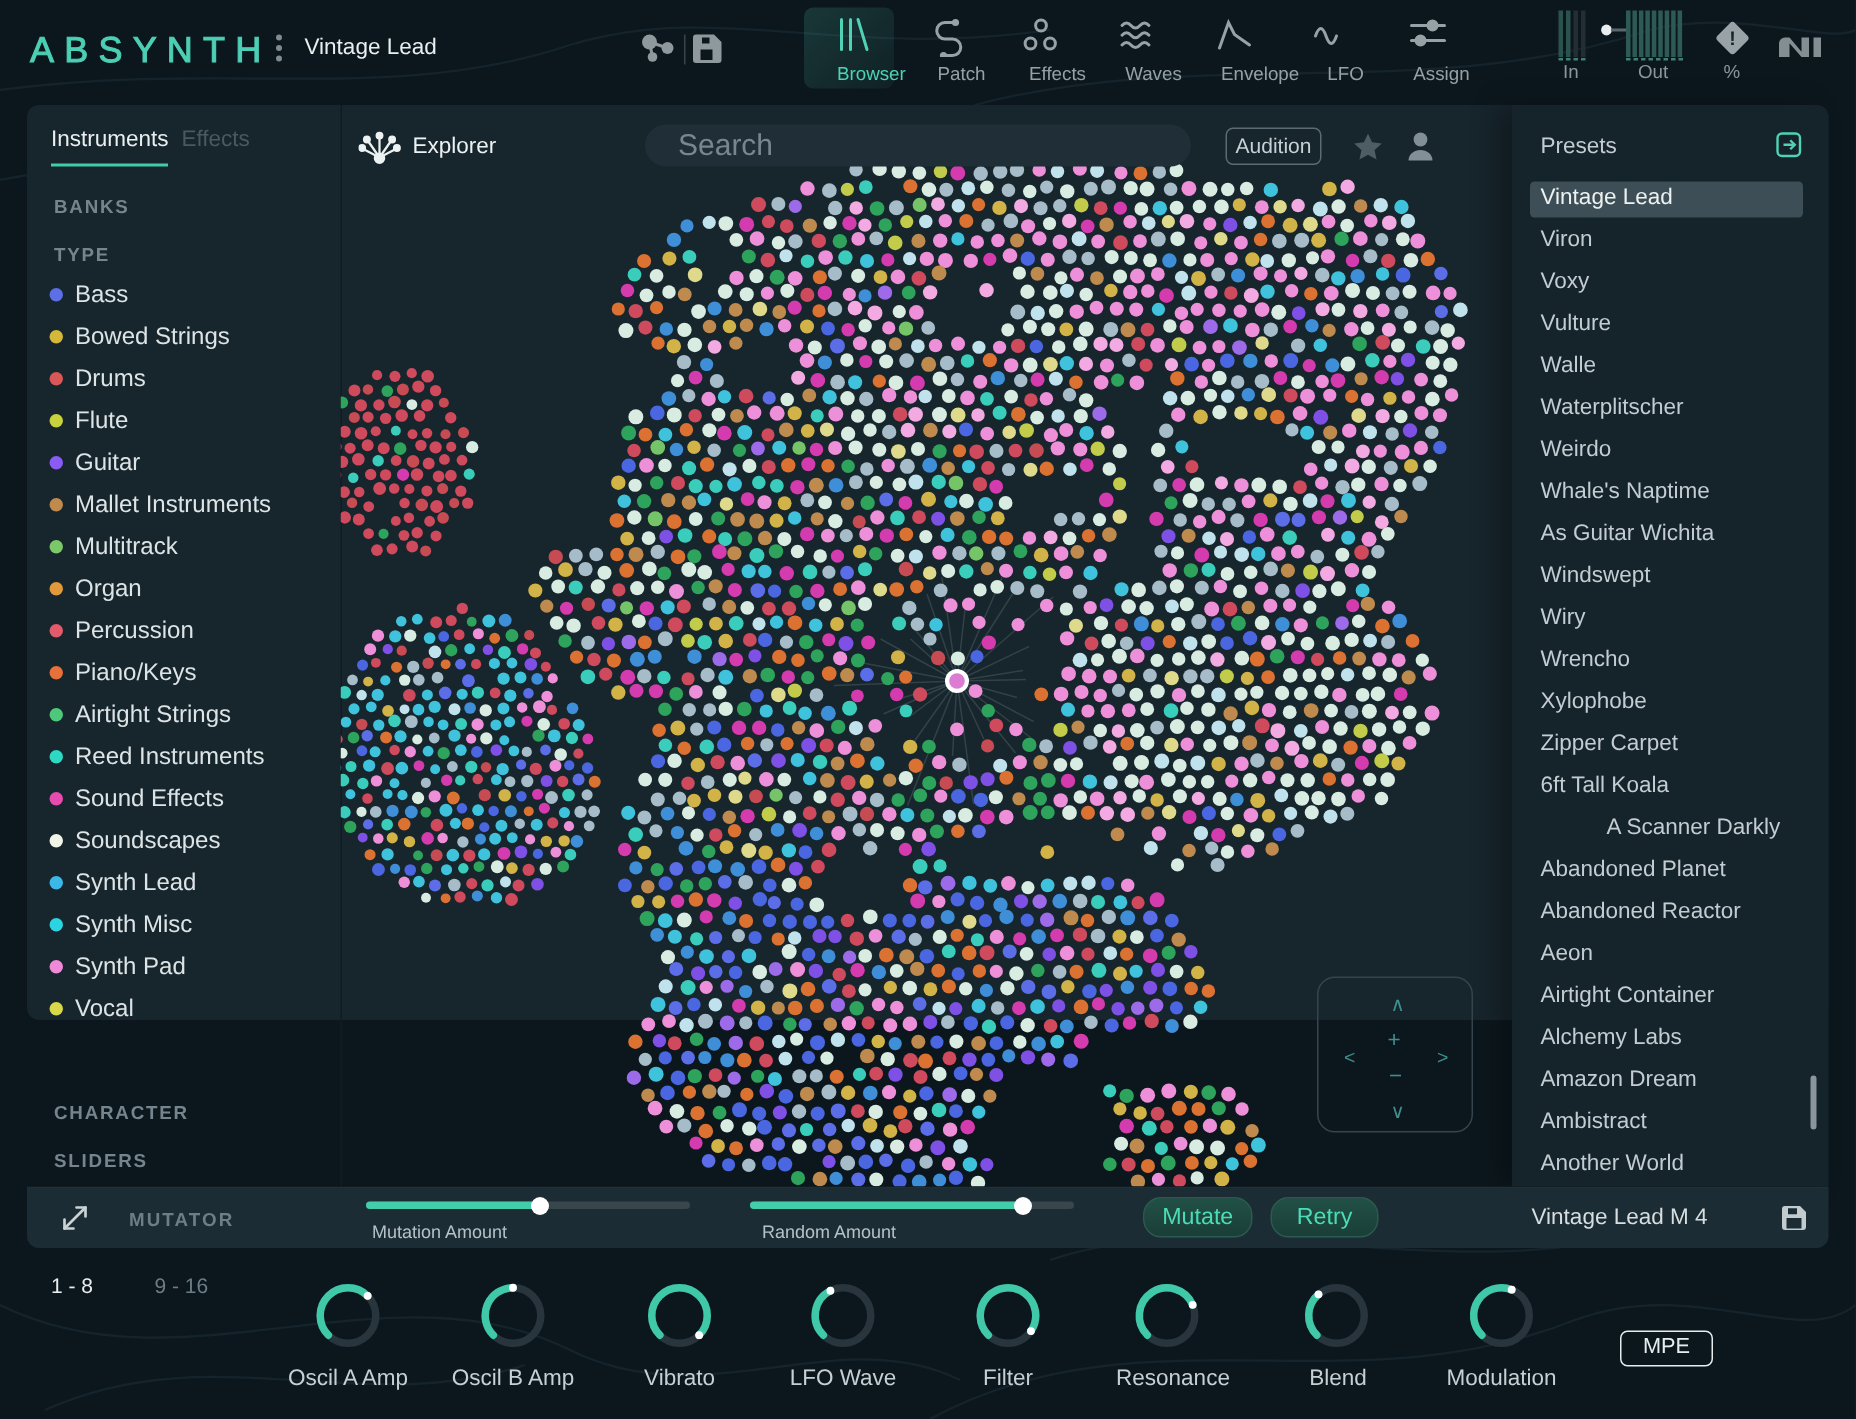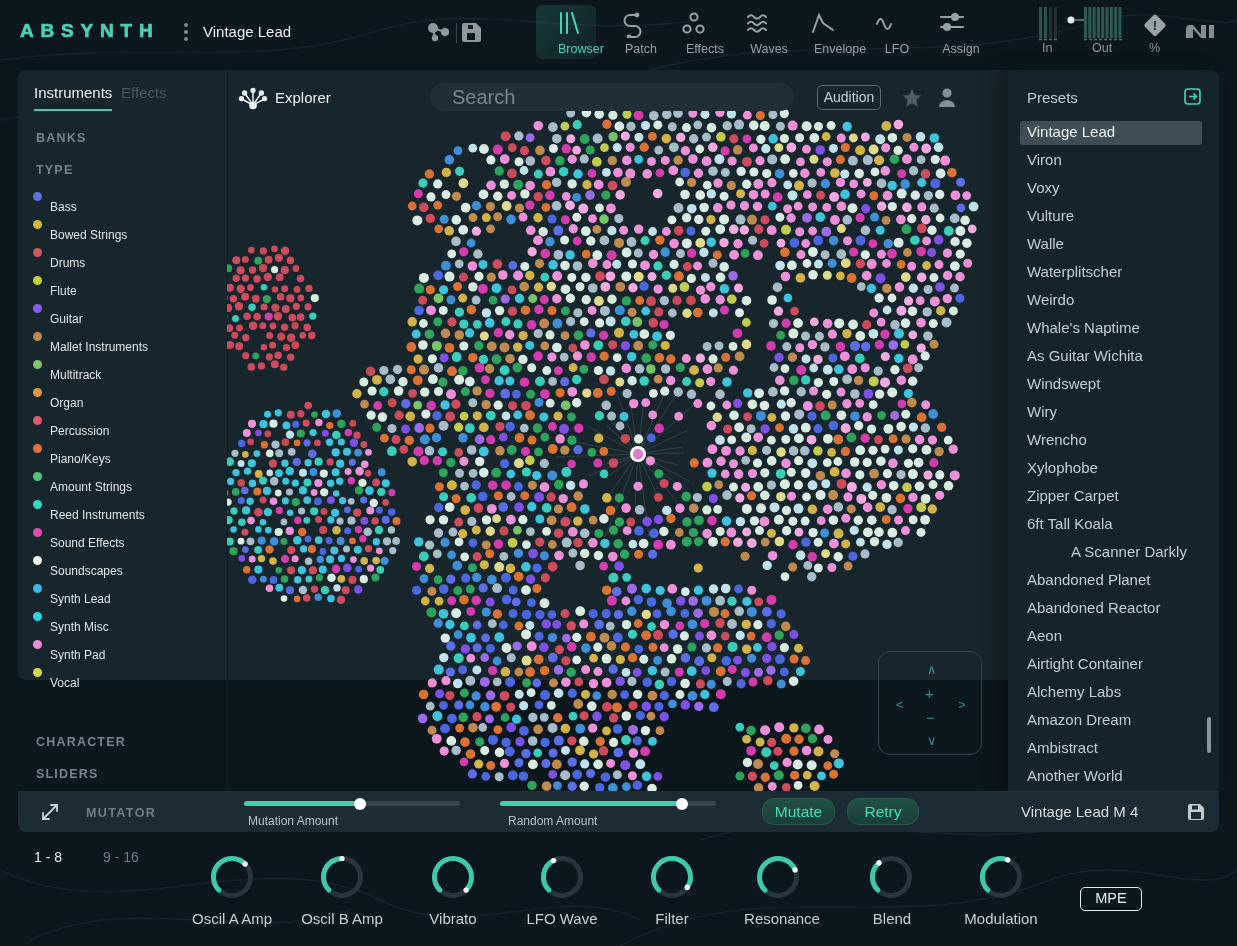--- a/index.html
+++ b/index.html
@@ -1,39 +1,39 @@
 <!DOCTYPE html>
 <html><head>
 <meta charset="utf-8">
 <style>
 * { margin:0; padding:0; box-sizing:border-box; }
 html,body { width:1237px; height:946px; overflow:hidden; }
 body { background:#0C171D; font-family:"Liberation Sans", sans-serif; position:relative; }
 .abs { position:absolute; }
 
 #topbar { left:0; top:0; width:1237px; height:70px; }
-#logo { left:20px; top:20px; font-size:19px; font-weight:bold; letter-spacing:6.8px; color:#4CCFB4; -webkit-text-stroke:0.7px #4CCFB4; }
+#logo { left:20px; top:20px; font-size:24px; font-weight:normal; letter-spacing:6.8px; color:#4CCFB4; -webkit-text-stroke:0.7px #4CCFB4; }
 #vdots { left:184px; top:23px; width:5px; }
 #vdots i { display:block; width:4.2px; height:4.2px; border-radius:50%; background:#7E8B91; margin-bottom:2.8px; }
 #presetname { left:203px; top:23px; font-size:15px; color:#E9EFF1; }
 .tab { top:5px; width:60px; height:54px; text-align:center;padding-left:22px; }
 .tab .lbl { font-size:12.5px; color:#95A1A7; margin-top:37px; }
 .tab.on { background:linear-gradient(135deg, rgba(94,224,196,0.16), rgba(94,224,196,0.05)); border-radius:6px; }
 .tab.on .lbl { color:#4FD2B6; }
 .meterlbl { top:41px; font-size:12.5px; color:#8A969C; }
 
 #panel { left:18px; top:70px; width:1201px; height:610px; background:#17252C; border-radius:8px; }
 #sidebar { left:0; top:0; width:209px; height:721px; }
 #sbdivider { left:209px; top:0; width:1px; height:721px; background:#101C22; }
 .sbhead { left:18px; font-size:12.5px; font-weight:bold; letter-spacing:1.2px; color:#76858D; }
 #tab-inst { left:16px; top:14px; font-size:15px; color:#E9EFF1; padding-bottom:8px; border-bottom:2px solid #3FCDAE; }
 #tab-fx { left:103px; top:14px; font-size:15px; color:#4A585F; }
 .trow { left:0; width:209px; height:28px; }
 .trow .dot { position:absolute; left:15px; top:10px; width:9px; height:9px; border-radius:50%; }
-.trow .txt { position:absolute; left:32px; top:18px; font-size:12px; color:#DCE4E6; }
+.trow .txt { position:absolute; left:32px; top:6px; font-size:16px; color:#DCE4E6; }
 
 #explorer { left:209px; top:0; width:781px; height:721px; overflow:hidden; }
 #exphead { left:48px; top:19px; color:#ECF2F2; font-size:15px; }
 #search { left:203px; top:13px; width:364px; height:28px; background:#202F37; border-radius:14px; color:#78878E; font-size:20px; line-height:28px; padding-left:22px; }
 #audition { left:590px; top:15px; width:64px; height:25px; border:1px solid #5C6B72; border-radius:5px; color:#C7D1D5; font-size:14px; text-align:center; line-height:23px; }
 #navpad { left:651px; top:581px; width:104px; height:104px; border:1px solid #36454D; border-radius:12px; color:#3E8E90; }
 #navpad div { position:absolute; font-size:13px; }
 
 #presets { left:990px; top:0; width:211px; height:721px; background:#15232B; border-radius:0 8px 0 0; box-shadow:-10px 0 18px rgba(0,0,0,0.28); overflow:hidden; }
 #presets .title { position:absolute; left:19px; top:19px; font-size:15px; color:#C3CDD1; }
@@ -232,21 +232,21 @@
     <div class="trow abs" style="top:336px">
         <span class="dot" style="background:#E35B6B"></span>
         <span class="txt">Percussion</span>
       </div>
     <div class="trow abs" style="top:364px">
         <span class="dot" style="background:#E8703A"></span>
         <span class="txt">Piano/Keys</span>
       </div>
     <div class="trow abs" style="top:392px">
         <span class="dot" style="background:#4EC97B"></span>
-        <span class="txt">Amount Strings</span>
+        <span class="txt">Airtight Strings</span>
       </div>
     <div class="trow abs" style="top:420px">
         <span class="dot" style="background:#2ED9C3"></span>
         <span class="txt">Reed Instruments</span>
       </div>
     <div class="trow abs" style="top:448px">
         <span class="dot" style="background:#E84BB0"></span>
         <span class="txt">Sound Effects</span>
       </div>
     <div class="trow abs" style="top:476px">

